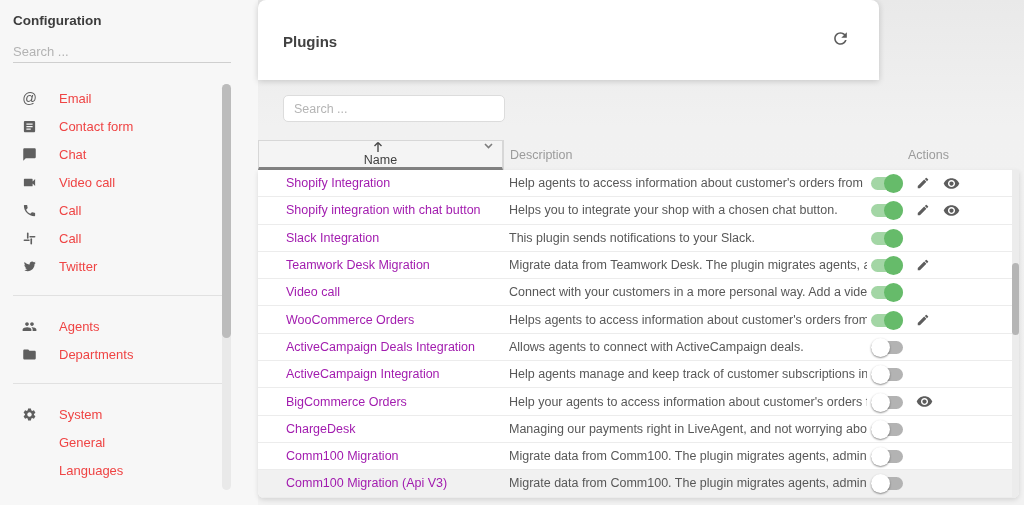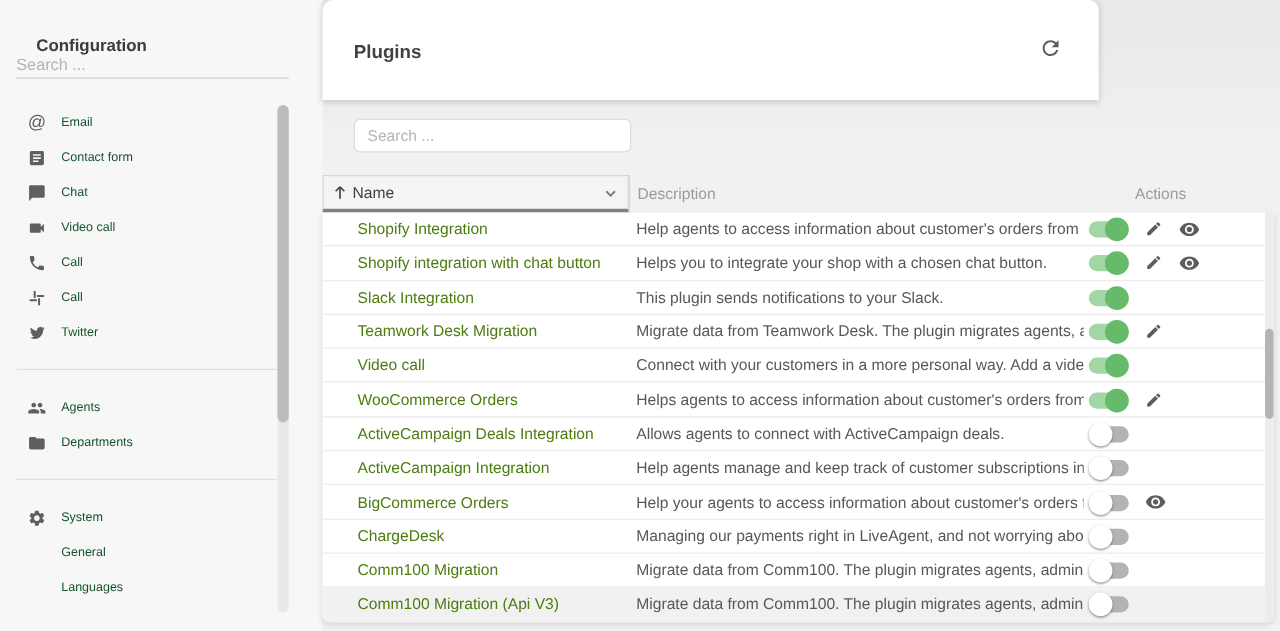--- a/index.html
+++ b/index.html
@@ -4,33 +4,33 @@
 <style>
   html,body{margin:0;padding:0;}
   body{
     width:1024px;height:505px;position:relative;overflow:hidden;
     background:#efefef;
     font-family:"Liberation Sans", sans-serif;
     -webkit-font-smoothing:antialiased;
   }
   
   .sidebar{position:absolute;left:0;top:0;width:258px;height:505px;background:#f7f7f7;z-index:1;}
-  .sb-title{margin:16px;position:absolute;left:13px;top:13px;font-size:13.5px;font-weight:bold;color:#3c3c3c;}
+  .sb-title{margin:0;position:absolute;left:13px;top:13px;font-size:13.5px;font-weight:bold;color:#3c3c3c;}
   .sb-search{
     position:absolute;left:13px;top:40px;width:218px;height:22px;
     border:none;border-bottom:1px solid #cfcfcf;background:transparent;outline:none;
     font-family:inherit;font-size:13px;color:#555;padding:0;
   }
   .sb-search::placeholder{color:#b3b3b3;}
   .sb-nav{position:absolute;left:0;top:84px;width:222px;}
   .sb-item{display:flex;align-items:center;height:28px;cursor:pointer;}
   .sb-icon{width:15px;height:15px;margin-left:22px;flex:0 0 15px;color:#5f5f5f;display:flex;align-items:center;justify-content:center;}
   .sb-icon svg{width:15px;height:15px;fill:currentColor;display:block;}
   .sb-icon .glyph{font-size:14.5px;font-weight:500;color:#5f5f5f;line-height:15px;}
-  .sb-label{margin-left:12px;font-size:10px;color:#14532d;white-space:nowrap;}
+  .sb-label{margin-left:22px;font-size:13px;color:#ef4444;white-space:nowrap;}
   .sb-divider{height:1px;background:#e1e1e1;margin:15px 0 16px 13px;width:209px;}
   .sb-scroll-track{position:absolute;left:222px;top:84px;width:9px;height:406px;background:#e9e9e9;border-radius:5px;}
   .sb-scroll-thumb{position:absolute;left:0;top:0;width:9px;height:254px;background:#bcbcbc;border-radius:5px;}
   
   .main-bg{position:absolute;left:258px;top:0;right:0;bottom:0;background:linear-gradient(180deg,#e9e9e9 0%,#f1f1f1 25%,#f2f2f2 100%);}
   .card{
     position:absolute;left:258px;top:0;width:621px;height:80px;background:#ffffff;
     border-radius:8px 8px 0 0;box-shadow:0 1px 6px rgba(0,0,0,0.18);z-index:2;
   }
   .page-title{margin:0;position:absolute;left:25px;top:33px;font-size:15px;font-weight:600;color:#424242;}
@@ -43,41 +43,41 @@
     position:absolute;left:283px;top:95px;width:222px;height:27px;box-sizing:border-box;
     background:#ffffff;border:1px solid #dcdcdc;border-radius:5px;outline:none;
     font-family:inherit;font-size:12.5px;color:#555;padding:0 10px;z-index:2;
   }
   .main-search::placeholder{color:#b5b5b5;}
   
   .thead{position:absolute;left:258px;top:140px;width:761px;height:30px;display:grid;grid-template-columns:245px 364px auto;z-index:2;}
   .th-name{
     box-sizing:border-box;height:30px;background:#f4f4f4;
     border:1px solid #d7d7d7;border-bottom:3px solid #828282;
-    display:flex;align-items:center;position:relative;padding:0 8px;cursor:pointer;
+    display:flex;align-items:center;position:relative;padding:0 8px;cursor:pointer;flex-direction:column;
   }
   .sort-arrow{display:flex;margin-right:5px;color:#4a4a4a;}
   .sort-arrow svg{width:10px;height:12px;fill:none;stroke:currentColor;stroke-width:1.4;}
   .th-name-label{font-size:12.5px;color:#3f3f3f;}
   .th-chevron{position:absolute;right:9px;color:#7d7d7d;display:flex;}
   .th-chevron svg{width:9px;height:9px;fill:none;stroke:currentColor;stroke-width:1.6;}
   .th-col{font-size:12.5px;color:#9b9b9b;line-height:30px;}
   .th-desc{padding-left:6px;border-left:1px solid #d7d7d7;box-sizing:border-box;}
   .th-actions{padding-left:5px;margin-left:36px;}
   .tbody{
     position:absolute;left:258px;top:170px;width:761px;height:327.6px;background:#ffffff;
     border-radius:0 0 6px 6px;box-shadow:0 2px 5px rgba(0,0,0,0.12);z-index:2;overflow:hidden;
   }
   .trow{
     display:grid;grid-template-columns:245px 364px auto;align-items:center;
     height:27.3px;box-sizing:border-box;border-bottom:1px solid #ececec;
   }
   .trow.highlighted{background:#f1f1f1;}
   .trow:last-child{border-bottom:none;}
-  .td-name{padding-left:28px;font-size:12.5px;color:#4d7c0f;white-space:nowrap;overflow:hidden;}
+  .td-name{padding-left:28px;font-size:12.5px;color:#a21caf;white-space:nowrap;overflow:hidden;}
   .td-desc{padding-left:6px;font-size:12.5px;color:#585858;white-space:nowrap;overflow:hidden;}
   .td-actions{display:flex;align-items:center;gap:13px;padding-left:4px;}
   
   .toggle{position:relative;width:32px;height:20px;flex:0 0 32px;cursor:pointer;}
   .toggle .track{position:absolute;left:0;top:4px;width:32px;height:13px;border-radius:7px;}
   .toggle .knob{position:absolute;top:1px;width:19px;height:19px;border-radius:50%;}
   .toggle.on .track{background:var(--toggle-on-track,#a3d6a5);}
   .toggle.on .knob{right:0;background:var(--toggle-on,#66bb6a);}
   .toggle.off .track{background:var(--toggle-off-track,#b3b3b3);}
   .toggle.off .knob{left:0;background:var(--toggle-off-knob,#ffffff);box-shadow:0 1px 2px rgba(0,0,0,0.45);}

